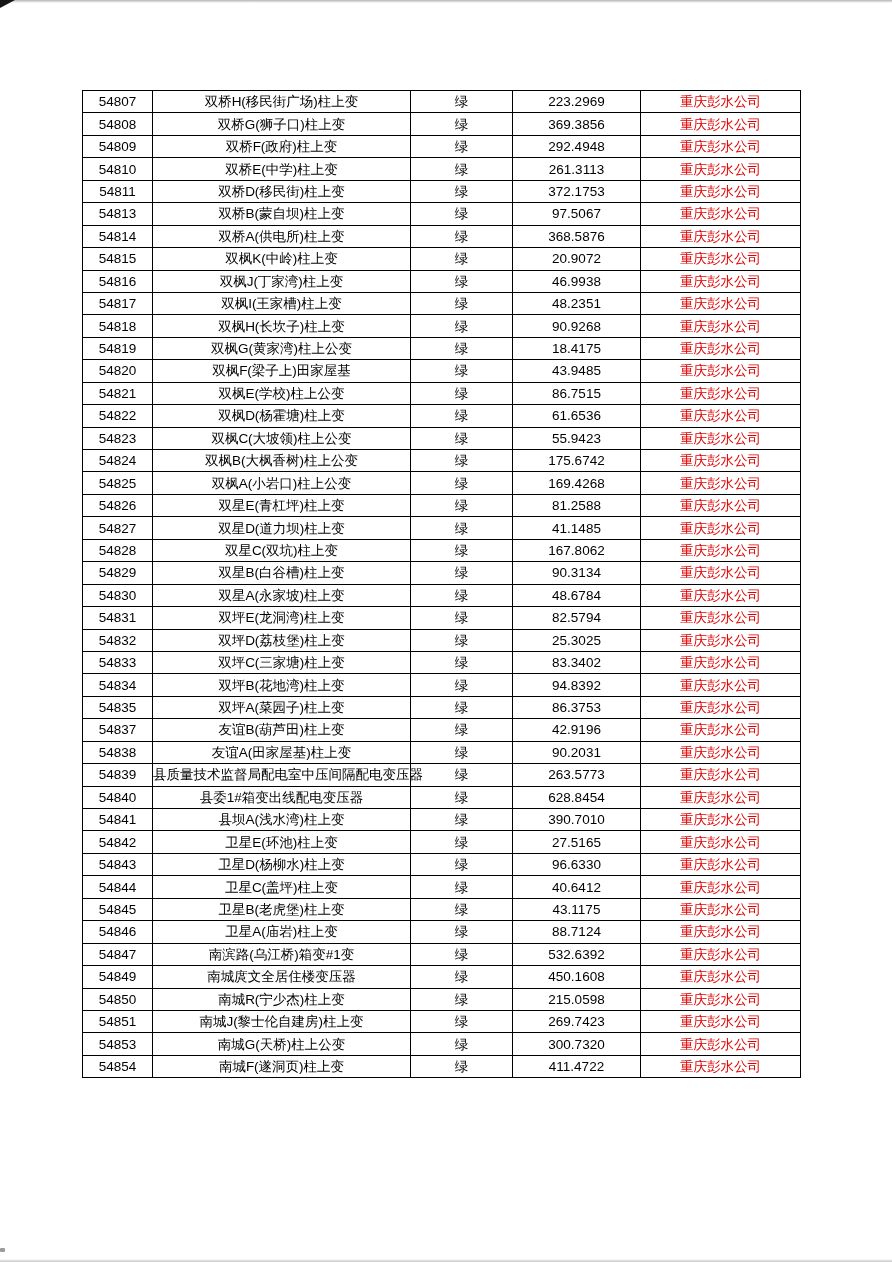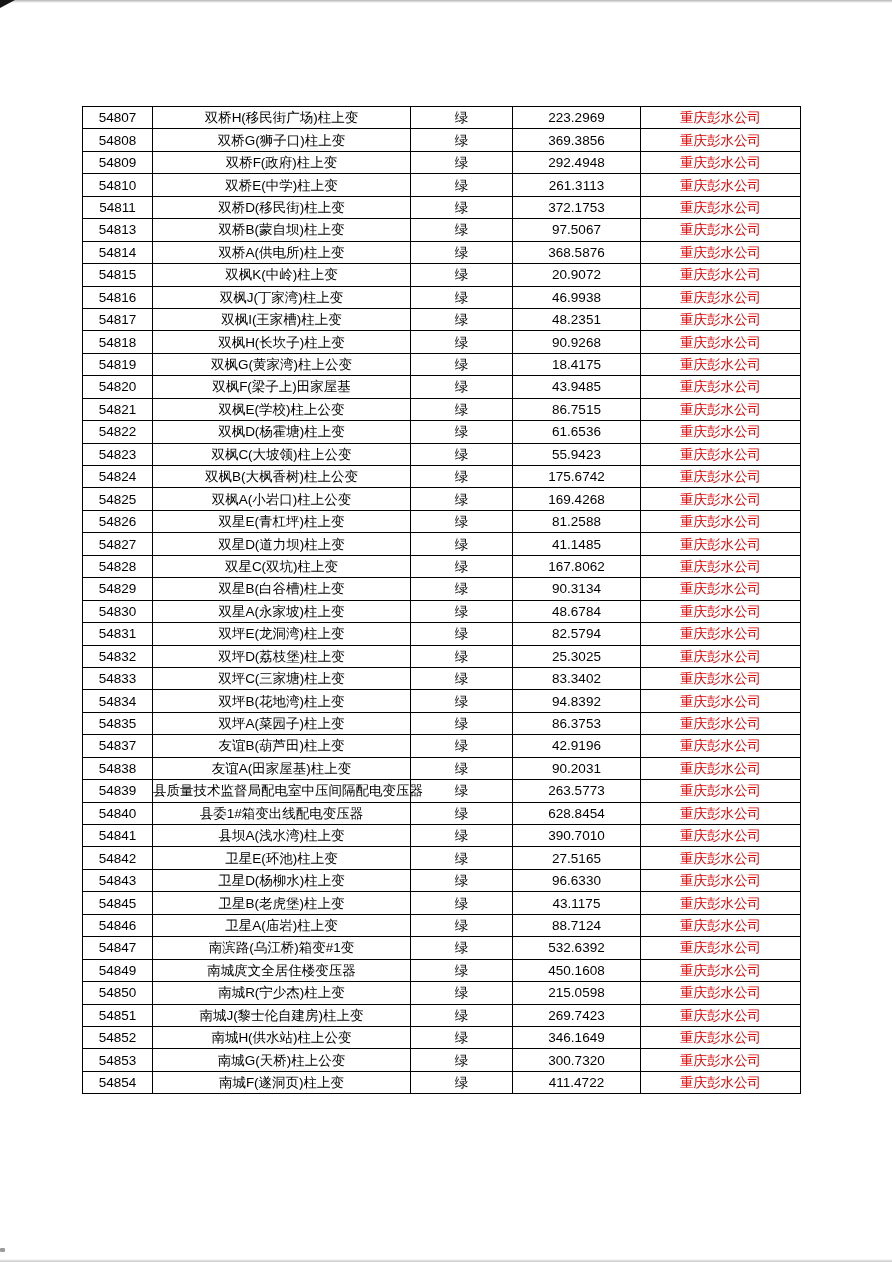--- a/index.html
+++ b/index.html
@@ -40,21 +40,21 @@
     bottom: 10px; left: 0;
     width: 5px; height: 4px;
     background: rgba(90,90,90,0.6);
     border-radius: 1px;
   }
 
   
   table.data-table {
     position: absolute;
     left: 82px;
-    top: 106px;
+    top: 90px;
     width: 718px;
     border-collapse: collapse;
     table-layout: fixed;
   }
   .data-table td {
     border: 1px solid var(--border-color, #000);
     height: 21.45px;
     line-height: 21px;
     padding: 0;
     text-align: center;
@@ -330,20 +330,27 @@
       <td class="c-company"><span>重庆彭水公司</span></td>
     </tr>
         <tr>
       <td class="c-id"><span>54843</span></td>
       <td class="c-name"><span>卫星D(杨柳水)柱上变</span></td>
       <td class="c-status"><span>绿</span></td>
       <td class="c-value"><span>96.6330</span></td>
       <td class="c-company"><span>重庆彭水公司</span></td>
     </tr>
         <tr>
+      <td class="c-id"><span>54844</span></td>
+      <td class="c-name"><span>卫星C(盖坪)柱上变</span></td>
+      <td class="c-status"><span>绿</span></td>
+      <td class="c-value"><span>40.6412</span></td>
+      <td class="c-company"><span>重庆彭水公司</span></td>
+    </tr>
+        <tr>
       <td class="c-id"><span>54845</span></td>
       <td class="c-name"><span>卫星B(老虎堡)柱上变</span></td>
       <td class="c-status"><span>绿</span></td>
       <td class="c-value"><span>43.1175</span></td>
       <td class="c-company"><span>重庆彭水公司</span></td>
     </tr>
         <tr>
       <td class="c-id"><span>54846</span></td>
       <td class="c-name"><span>卫星A(庙岩)柱上变</span></td>
       <td class="c-status"><span>绿</span></td>
@@ -372,27 +379,20 @@
       <td class="c-company"><span>重庆彭水公司</span></td>
     </tr>
         <tr>
       <td class="c-id"><span>54851</span></td>
       <td class="c-name"><span>南城J(黎士伦自建房)柱上变</span></td>
       <td class="c-status"><span>绿</span></td>
       <td class="c-value"><span>269.7423</span></td>
       <td class="c-company"><span>重庆彭水公司</span></td>
     </tr>
         <tr>
-      <td class="c-id"><span>54852</span></td>
-      <td class="c-name"><span>南城H(供水站)柱上公变</span></td>
-      <td class="c-status"><span>绿</span></td>
-      <td class="c-value"><span>346.1649</span></td>
-      <td class="c-company"><span>重庆彭水公司</span></td>
-    </tr>
-        <tr>
       <td class="c-id"><span>54853</span></td>
       <td class="c-name"><span>南城G(天桥)柱上公变</span></td>
       <td class="c-status"><span>绿</span></td>
       <td class="c-value"><span>300.7320</span></td>
       <td class="c-company"><span>重庆彭水公司</span></td>
     </tr>
         <tr>
       <td class="c-id"><span>54854</span></td>
       <td class="c-name"><span>南城F(遂洞页)柱上变</span></td>
       <td class="c-status"><span>绿</span></td>

